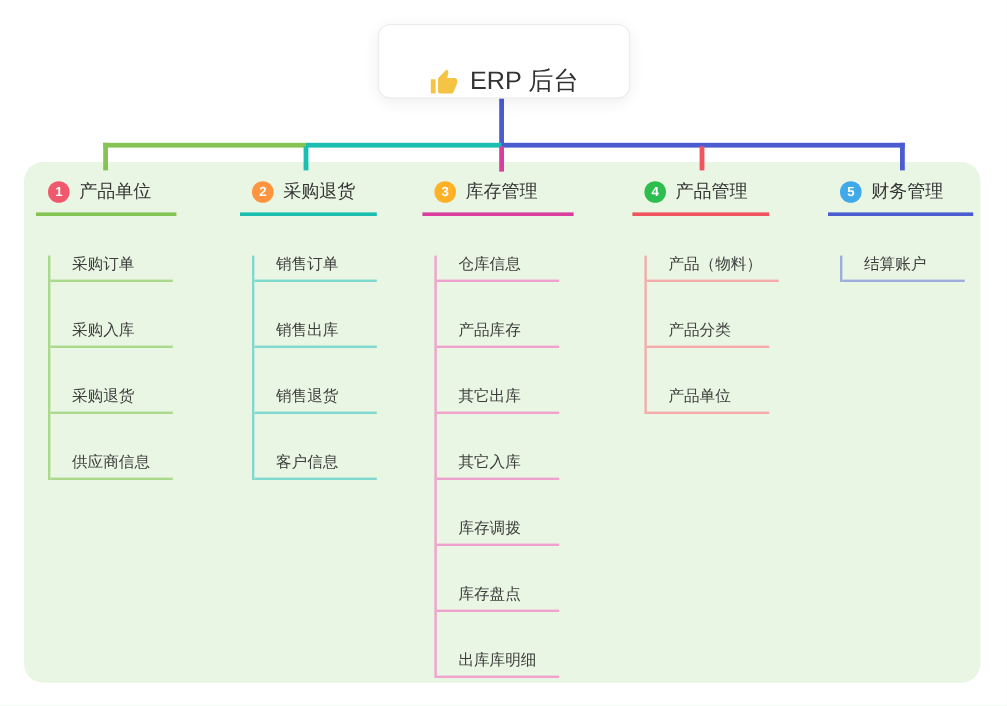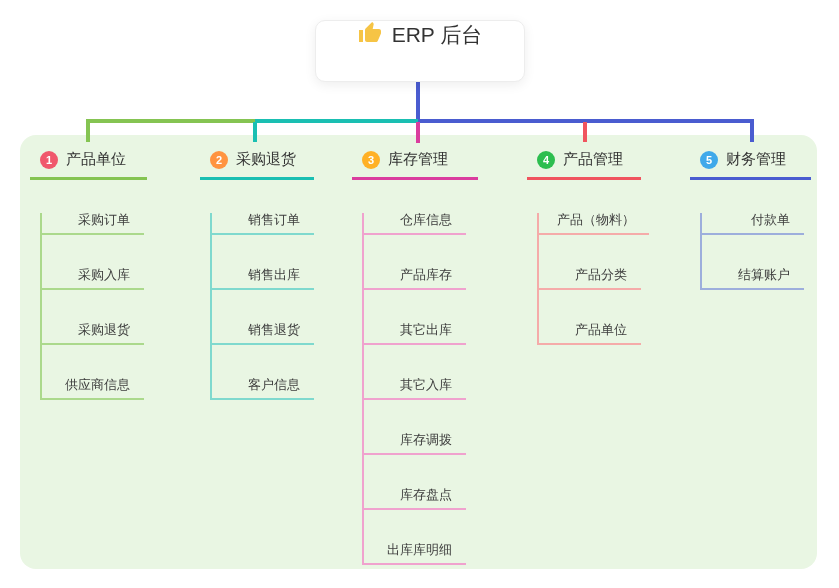--- a/index.html
+++ b/index.html
@@ -11,21 +11,21 @@
     overflow: hidden;
   }
   
   .root-node {
     position: absolute; left: 315px; top: 20px;
     width: 210px; height: 62px;
     background: #ffffff;
     border: 1px solid #ededed;
     border-radius: 10px;
     box-shadow: 0 3px 12px rgba(0,0,0,0.07);
-    display: flex; align-items: flex-start; justify-content: center;
+    display: flex; align-items: flex-end; justify-content: center;
     gap: 10px;
     font-size: 21px; color: #333333;
     box-sizing: border-box;
     z-index: 3;
   }
   .root-node .icon { width: 24px; height: 24px; display:inline-flex; }
   
   .line { position: absolute; z-index: 1; }
   
   .panel {
@@ -60,21 +60,20 @@
     width: fit-content;
   }
   .child {
     width: fit-content;
     min-width: 70px;
     margin-top: 33px;
     padding: 0 14px 7px 18px;
     border-bottom: 2px solid var(--cl, #ccc);
     font-size: 13px; line-height: 13px; color: #3d3d3d;
     white-space: nowrap;
-    text-align: right;
   }
 </style>
 </head>
 <body>
 
 <div class="panel" style="background: rgb(233, 246, 227);"></div>
 
 <div class="root-node">
   <span class="icon">
     <svg viewBox="0 0 24 24" width="24" height="24" aria-hidden="true">
@@ -149,16 +148,15 @@
     <div class="child">产品单位</div>
   </div>
 </div>
 
 <div class="branch" style="left: 690px; --cl: #9DAEDC;">
   <div class="branch-title" style="width: 121px; border-bottom-color: rgb(74, 92, 208);">
     <span class="badge" style="background: rgb(63, 169, 234);">5</span>
     <span>财务管理</span>
   </div>
   <div class="children">
-    <div class="child">付款单</div>
     <div class="child">结算账户</div>
   </div>
 </div>
 
 </body></html>

